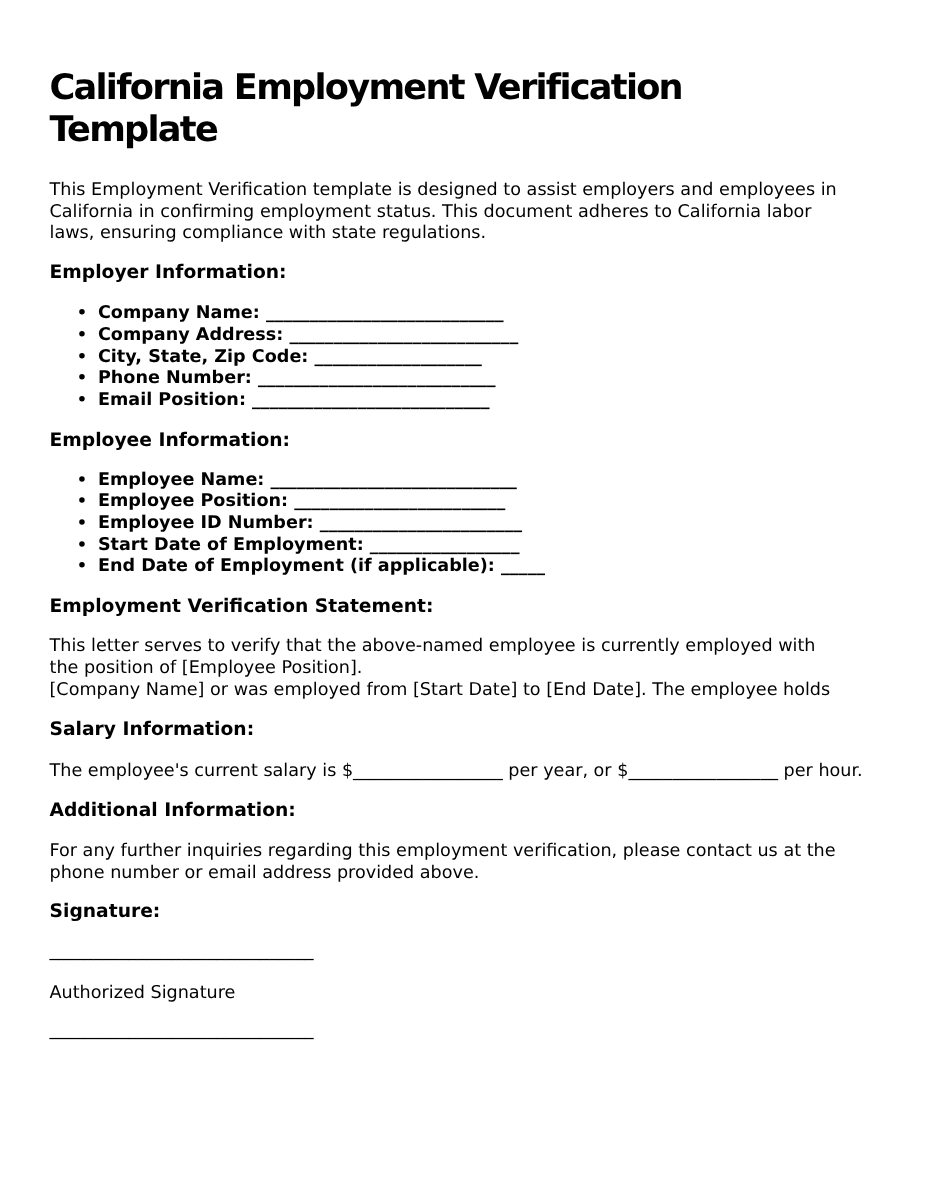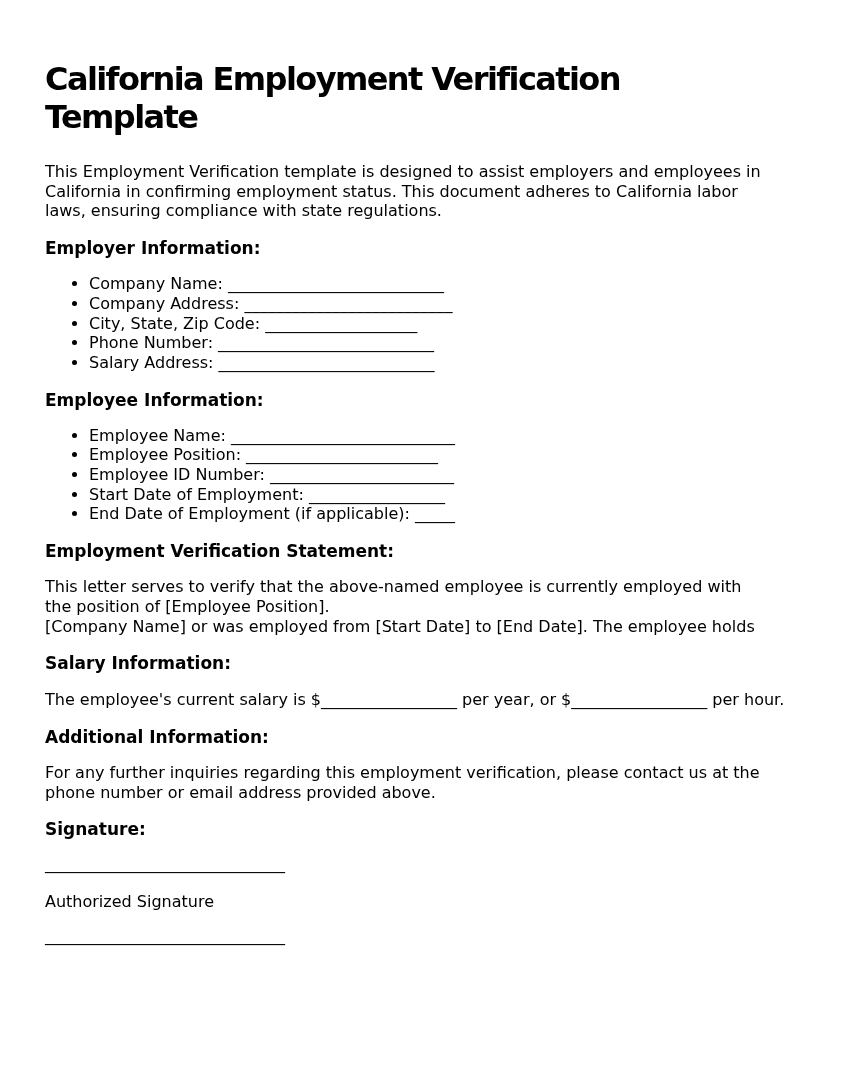--- a/index.html
+++ b/index.html
@@ -36,20 +36,21 @@
   .sec-heading {
     margin: 17px 0 0 0;
     font-size: 17px;
     font-weight: bold;
     line-height: 21px;
   }
   ul.doc-list {
     margin: 15px 0 0 0;
     padding: 0 0 0 44px;
     list-style: disc;
+    font-weight: bold;
   }
   ul.doc-list li {
     font-size: 16px;
     line-height: 19.7px;
     white-space: pre;
   }
   .sig-line {
     margin: 14px 0 0 0;
     font-size: 16px;
     line-height: 20px;
@@ -86,21 +87,21 @@
     <div>California in confirming employment status. This document adheres to California labor</div>
     <div>laws, ensuring compliance with state regulations.</div>
   </div>
 
   <div class="sec-heading">Employer Information:</div>
   <ul class="doc-list">
     <li>Company Name: ___________________________</li>
     <li>Company Address: __________________________</li>
     <li>City, State, Zip Code: ___________________</li>
     <li>Phone Number: ___________________________</li>
-    <li>Salary Address: ___________________________</li>
+    <li>Email Position: ___________________________</li>
   </ul>
 
   <div class="sec-heading">Employee Information:</div>
   <ul class="doc-list">
     <li>Employee Name: ____________________________</li>
     <li>Employee Position: ________________________</li>
     <li>Employee ID Number: _______________________</li>
     <li>Start Date of Employment: _________________</li>
     <li>End Date of Employment (if applicable): _____</li>
   </ul>

